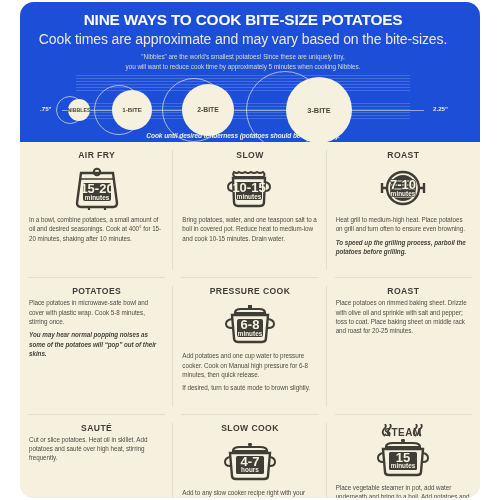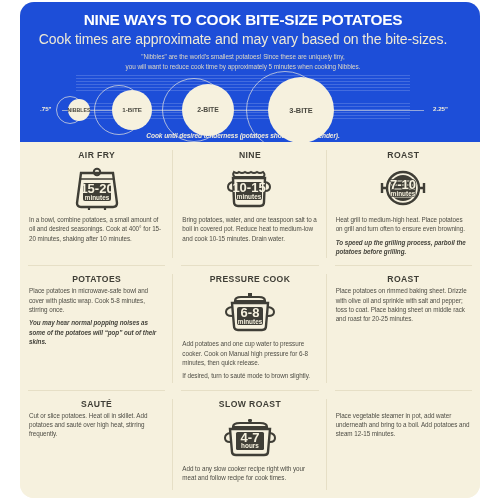--- a/index.html
+++ b/index.html
@@ -106,21 +106,21 @@
   
   .grid {
     display: grid;
     grid-template-columns: 1fr 1fr 1fr;
     grid-template-rows: 1fr 1fr 1fr;
     height: 356px;
     background: #f6f1de;
   }
   .cell {
     position: relative;
-    padding: 8px 9px 6px 9px;
+    padding: 8px 9px 18px 9px;
     display: flex;
     flex-direction: column;
     align-items: center;
   }
   .cell.divr::after {
     content: "";
     position: absolute; right: 0; top: 8px; bottom: 8px;
     width: 1px; background: #e6dfc6;
   }
   .cell.divb::before {
@@ -186,21 +186,21 @@
 
       <div class="bubble" style="left:34px;  top:25px; width:22px; height:22px; font-size:5.2px;">
         <span class="bub-label">NIBBLES</span>
       </div>
       <div class="bubble" style="left:78px;  top:16px; width:40px; height:40px; font-size:6.2px;">
         <span class="bub-label">1-BITE</span>
       </div>
       <div class="bubble" style="left:148px; top:10px; width:52px; height:52px; font-size:6.8px;">
         <span class="bub-label">2-BITE</span>
       </div>
-      <div class="bubble" style="left:234px; top:3px;  width:66px; height:66px; font-size:7.4px;text-align:right;">
+      <div class="bubble" style="left:252px; top:3px;  width:66px; height:66px; font-size:7.4px;text-align:right;">
         <span class="bub-label">3-BITE</span>
       </div>
 
       <div class="tender">Cook until desired tenderness (potatoes should be fork-tender).</div>
     </div>
   </div>
 
   <div class="grid">
 
     <div class="cell divr divb">
@@ -216,21 +216,21 @@
           <line x1="22" y1="44" x2="22" y2="47" stroke="#3f3e36" stroke-width="2.2"></line>
           <line x1="38" y1="44" x2="38" y2="47" stroke="#3f3e36" stroke-width="2.2"></line>
         </svg>
       </div>
       <div class="body-text">
         <p>In a bowl, combine potatoes, a small amount of oil and desired seasonings. Cook at 400° for 15-20 minutes, shaking after 10 minutes.</p>
       </div>
     </div>
 
     <div class="cell divr divb">
-      <div class="cell-title">NINE</div>
+      <div class="cell-title">SLOW</div>
       <div class="icon-wrap">
         <svg width="60" height="48" viewBox="0 0 60 48">
           <path d="M15 14 Q12 12 14 9 Q17 11 19 9 Q22 11 25 9 Q28 11 31 9 Q34 11 37 9 Q40 11 43 9 Q46 12 43 14 Z" fill="none" stroke="#3f3e36" stroke-width="2"></path>
           <path d="M13 15 L45 15 L44 39 Q44 43 40 43 L18 43 Q14 43 14 39 Z" fill="none" stroke="#3f3e36" stroke-width="2.4"></path>
           <path d="M13 19 Q8 20 8 24 Q8 28 13 28" fill="none" stroke="#3f3e36" stroke-width="2"></path>
           <path d="M45 19 Q50 20 50 24 Q50 28 45 28" fill="none" stroke="#3f3e36" stroke-width="2"></path>
           <rect x="16" y="19" width="26" height="18" rx="2" fill="#3f3e36"></rect>
           <text class="t-big" x="29" y="29" fill="#f6f1de" text-anchor="middle">10-15</text>
           <text class="t-sm" x="29" y="35.5" fill="#f6f1de" text-anchor="middle">minutes</text>
         </svg>
@@ -304,40 +304,57 @@
 
     <div class="cell divr">
       <div class="cell-title">SAUTÉ</div>
       <div class="body-text">
         <p>Cut or slice potatoes. Heat oil in skillet. Add potatoes and sauté over high heat, stirring frequently.</p>
 
       </div>
     </div>
 
     <div class="cell divr">
-      <div class="cell-title">SLOW ROAST</div>
+      <div class="cell-title">SLOW COOK</div>
       <div class="icon-wrap">
         <svg width="62" height="48" viewBox="0 0 62 48">
           <rect x="29" y="7" width="4" height="3" rx="1.2" fill="#3f3e36"></rect>
           <path d="M14 15 Q14 11 21 11 L41 11 Q48 11 48 15 Z" fill="none" stroke="#3f3e36" stroke-width="2.2"></path>
           <path d="M11 17 L51 17 L49 40 Q49 43 45 43 L17 43 Q13 43 13 40 Z" fill="none" stroke="#3f3e36" stroke-width="2.4"></path>
           <path d="M11 21 Q6 22 6 26 Q6 30 11 30" fill="none" stroke="#3f3e36" stroke-width="2"></path>
           <path d="M51 21 Q56 22 56 26 Q56 30 51 30" fill="none" stroke="#3f3e36" stroke-width="2"></path>
           <rect x="17" y="20" width="28" height="18" rx="1.5" fill="#3f3e36"></rect>
           <text class="t-big" x="31" y="30" fill="#f6f1de" text-anchor="middle">4-7</text>
           <text class="t-sm" x="31" y="36" fill="#f6f1de" text-anchor="middle">hours</text>
         </svg>
       </div>
       <div class="body-text">
         <p>Add to any slow cooker recipe right with your meat and follow recipe for cook times.</p>
 
       </div>
     </div>
 
     <div class="cell">
       <div class="cell-title" style="visibility:hidden">.</div>
+      <div class="icon-wrap" style="height:56px;margin-top:-11px">
+        <svg width="74" height="56" viewBox="0 0 74 56">
+          <path d="M19 12 Q15 9 18 5 Q21 3 19 0" fill="none" stroke="#3f3e36" stroke-width="1.8"></path>
+          <path d="M24 12 Q20 9 23 5 Q26 3 24 0" fill="none" stroke="#3f3e36" stroke-width="1.8"></path>
+          <path d="M50 12 Q46 9 49 5 Q52 3 50 0" fill="none" stroke="#3f3e36" stroke-width="1.8"></path>
+          <path d="M55 12 Q51 9 54 5 Q57 3 55 0" fill="none" stroke="#3f3e36" stroke-width="1.8"></path>
+          <text x="37" y="12" fill="#3f3e36" text-anchor="middle" style="font-size:10px;font-weight:bold;letter-spacing:0.5px;font-family:'Liberation Sans',sans-serif">STEAM</text>
+          <rect x="35" y="15" width="4" height="3" rx="1.2" fill="#3f3e36"></rect>
+          <path d="M20 23 Q20 19 27 19 L47 19 Q54 19 54 23 Z" fill="none" stroke="#3f3e36" stroke-width="2.2"></path>
+          <path d="M17 25 L57 25 L55 48 Q55 51 51 51 L23 51 Q19 51 19 48 Z" fill="none" stroke="#3f3e36" stroke-width="2.4"></path>
+          <path d="M17 29 Q12 30 12 34 Q12 38 17 38" fill="none" stroke="#3f3e36" stroke-width="2"></path>
+          <path d="M57 29 Q62 30 62 34 Q62 38 57 38" fill="none" stroke="#3f3e36" stroke-width="2"></path>
+          <rect x="23" y="28" width="28" height="18" rx="1.5" fill="#3f3e36"></rect>
+          <text class="t-big" x="37" y="38" fill="#f6f1de" text-anchor="middle">15</text>
+          <text class="t-sm" x="37" y="44" fill="#f6f1de" text-anchor="middle">minutes</text>
+        </svg>
+      </div>
       <div class="body-text">
         <p>Place vegetable steamer in pot, add water underneath and bring to a boil. Add potatoes and steam 12-15 minutes.</p>
       </div>
     </div>
 
   </div>
 </div>
 
 </body></html>

